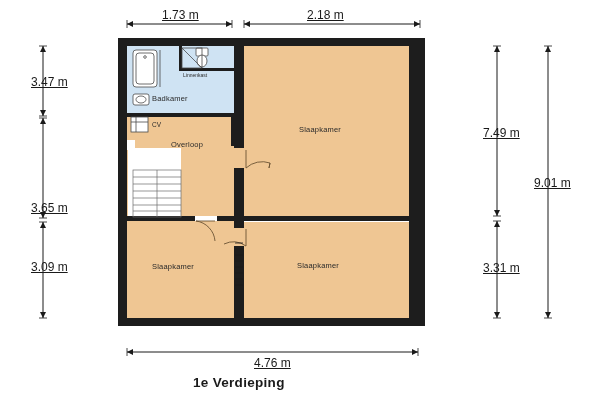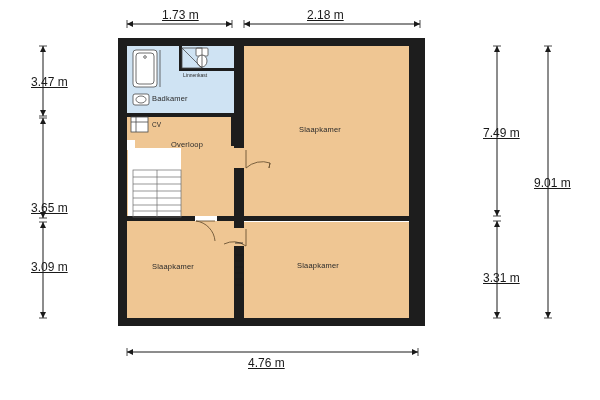--- a/index.html
+++ b/index.html
@@ -200,18 +200,19 @@
   <div class="room-label" style="left:297px;top:261px;">Slaapkamer</div>
 
   <div class="dim" style="left:162px;top:8px;">1.73 m</div>
   <div class="dim" style="left:307px;top:8px;">2.18 m</div>
 
   <div class="dim" style="left:31px;top:75px;">3.47 m</div>
   <div class="dim" style="left:31px;top:161px;margin-top:40px;">3.65 m</div>
   <div class="dim" style="left:31px;top:260px;">3.09 m</div>
 
   <div class="dim" style="left:483px;top:126px;">7.49 m</div>
-  <div class="dim" style="left:483px;top:261px;margin-top:10px;">3.31 m</div>
+  <div class="dim" style="left:483px;top:261px;">3.31 m</div>
   <div class="dim" style="left:534px;top:176px;text-align:right;">9.01 m</div>
 
-  <div class="dim" style="left:248px;top:356px;">4.76 m</div>
-
+  <div class="dim" style="left:254px;top:356px;">4.76 m</div>
+
+  <div class="title" style="left:193px;top:375px;">1e Verdieping</div>
 </div>
 
 </body></html>

